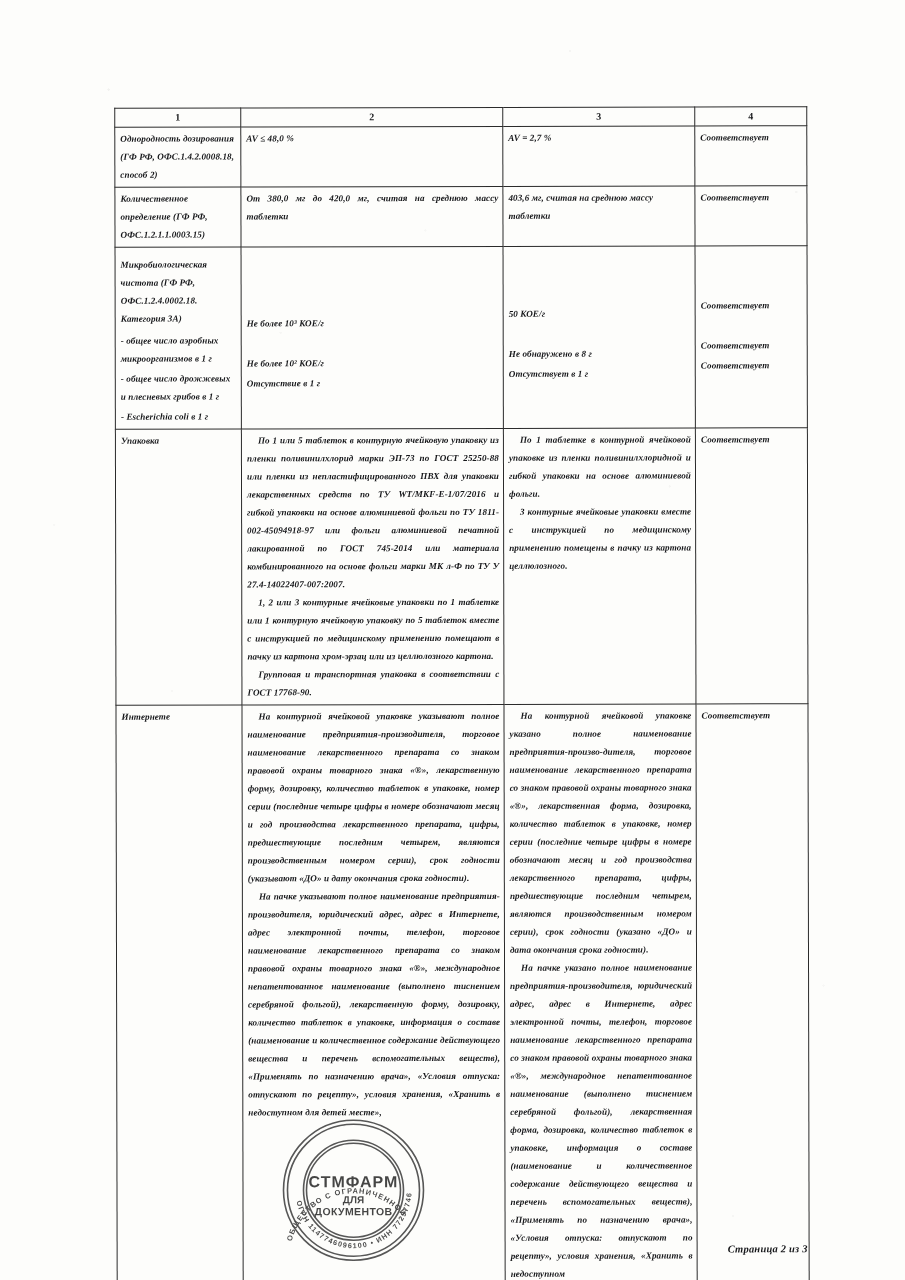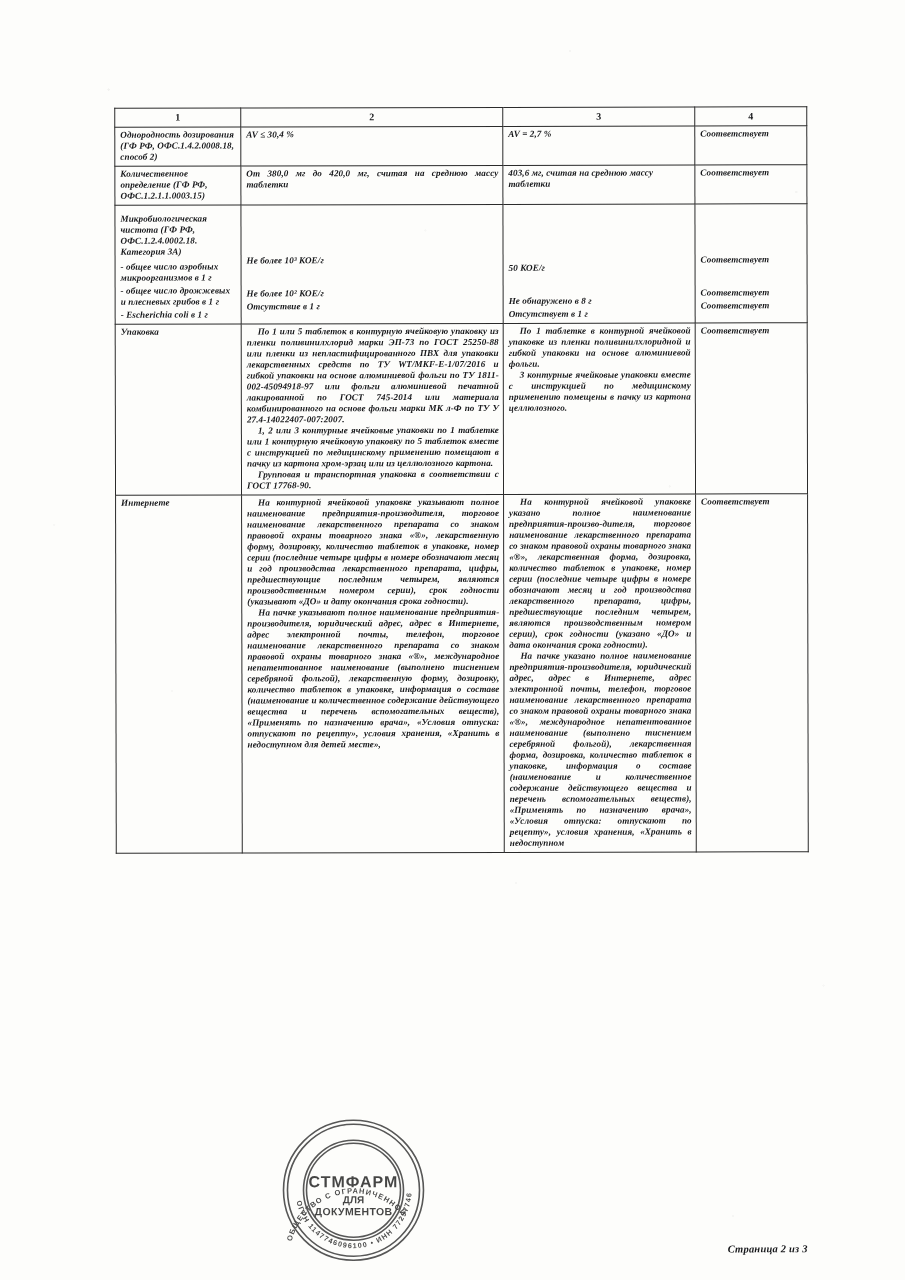--- a/index.html
+++ b/index.html
@@ -56,21 +56,21 @@
   }
   .doc-table td,
   .doc-table th {
     border: 1px solid #2b2b2b;
     vertical-align: top;
     padding: 2px 4px 3px 5px;
     font-family: "Liberation Serif", serif;
     font-style: italic;
     font-weight: 700;
     font-size: 9.1px;
-    line-height: 11px;
+    line-height: 18px;
     color: #16171a;
     letter-spacing: .1px;
   }
 
   col.c1 { width: 126px; }
   col.c2 { width: 262px; }
   col.c3 { width: 192px; }
   col.c4 { width: 112px; }
 
   
@@ -146,21 +146,21 @@
           <td>2</td>
           <td>3</td>
           <td>4</td>
         </tr>
 
         <tr>
           <td>
             <p class="flush">Однородность дозирования (ГФ РФ, ОФС.1.4.2.0008.18, способ 2)</p>
           </td>
           <td>
-            <p class="flush">AV ≤ 30,4 %</p>
+            <p class="flush">AV ≤ 48,0 %</p>
           </td>
           <td>
             <p class="flush">AV = 2,7 %</p>
           </td>
           <td>
             <p class="flush">Соответствует</p>
           </td>
         </tr>
 
         <tr>
@@ -178,21 +178,21 @@
           </td>
         </tr>
 
         <tr>
           <td style="padding-top:8px;">
             <p class="flush">Микробиологическая чистота (ГФ РФ, ОФС.1.2.4.0002.18. Категория 3А)</p>
             <p class="flush" style="margin-top:4px;font-family:Liberation Serif, serif;"> - общее число аэробных микроорганизмов в 1 г</p>
             <p class="flush" style="margin-top:2px;font-style:italic;">- общее число дрожжевых и плесневых грибов в 1 г</p>
             <p class="flush" style="margin-top:2px;">- Escherichia coli в 1 г</p>
           </td>
-          <td style="padding-top:8px;">
+          <td style="padding-top:25px;">
             <span class="spacer-lg"></span>
             <p class="flush">Не более 10³ КОЕ/г</p>
             <p class="flush" style="margin-top:22px;">Не более 10² КОЕ/г</p>
             <p class="flush" style="margin-top:2px;">Отсутствие в 1 г</p>
           </td>
           <td style="padding-top:16px;">
             <span class="spacer-lg"></span>
             <p class="flush">50 КОЕ/г</p>
             <p class="flush" style="margin-top:22px;">Не обнаружено в 8 г</p>
             <p class="flush" style="margin-top:2px;">Отсутствует в 1 г</p>

